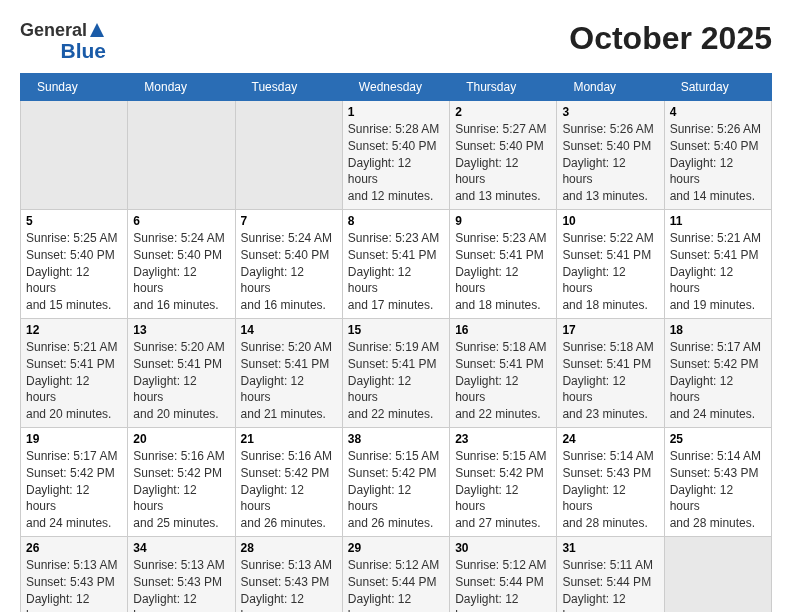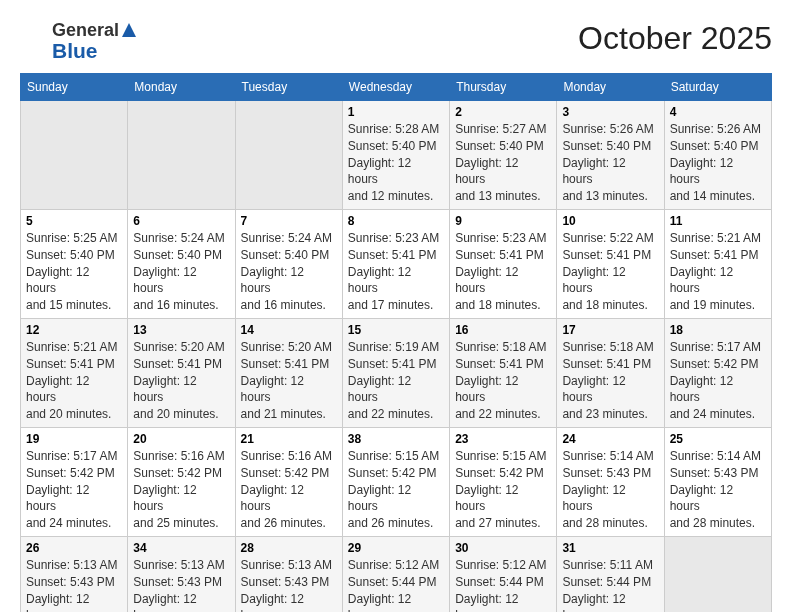--- a/index.html
+++ b/index.html
@@ -12,48 +12,47 @@
     }
     .header {
       display: flex;
       justify-content: space-between;
       align-items: flex-start;
       margin-bottom: 10px;
     }
     .logo {
       display: flex;
       flex-direction: column;
-      align-items: flex-start;
-      margin-left: 32px;
+      align-items: flex-end;
     }
     .logo-top {
       display: flex;
       align-items: center;
     }
     .title-block {
       text-align: right;
     }
     .month-year {
       font-size: 32px;
-      font-weight: normal;
+      font-weight: bold;
       color: #222;
     }
     .location {
       font-size: 15px;
       color: #444;
     }
     table {
       width: 100%;
       border-collapse: collapse;
       font-size: 10.5px;
     }
     thead tr th {
       background-color: #2a6db5;
       color: #fff;
-      padding: 6px 6px;
+      padding: 6px 16px;
       text-align: left;
       font-weight: normal;
       font-size: 12px;
       border: 1px solid #2a6db5;
     }
     tbody tr td {
       border: 1px solid #ccc;
       vertical-align: top;
       padding: 4px 5px;
       width: 14.28%;

